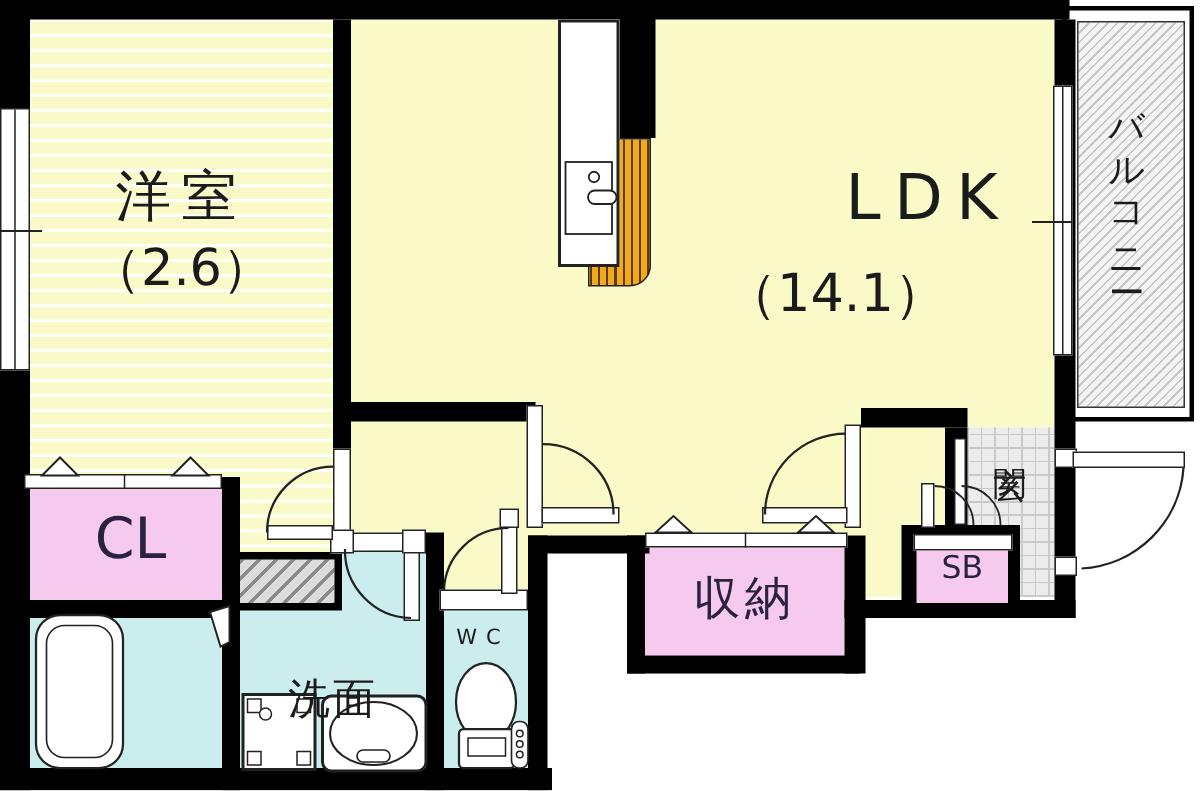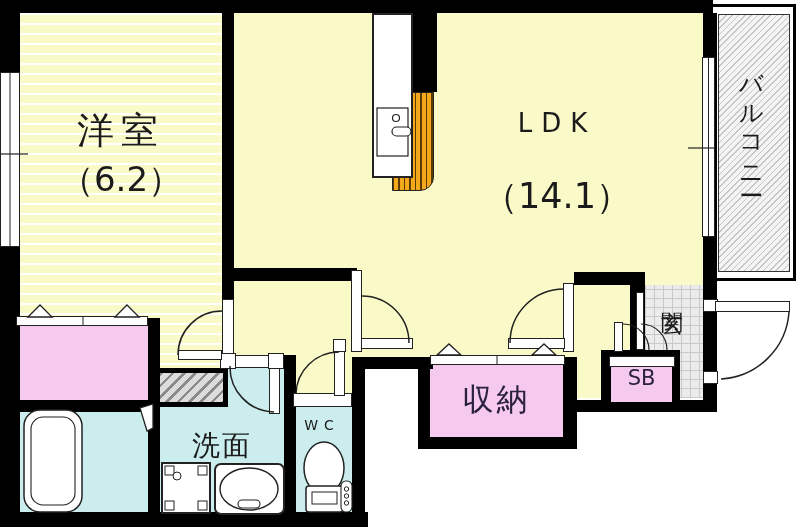--- a/index.html
+++ b/index.html
@@ -157,23 +157,24 @@
     <circle cx="346.5" cy="489" r="2.2" fill="none" stroke="#222" stroke-width="1"></circle>
     <circle cx="346.5" cy="496" r="2.2" fill="none" stroke="#222" stroke-width="1"></circle>
     <circle cx="346.5" cy="503" r="2.2" fill="none" stroke="#222" stroke-width="1"></circle>
 
     <rect x="377" y="108" width="31" height="48" fill="#fff" stroke="#222" stroke-width="1.2"></rect>
     <circle cx="396" cy="118" r="3.5" fill="#fff" stroke="#222" stroke-width="1.2"></circle>
     <rect x="392" y="127" width="19" height="9" rx="4.5" fill="#fff" stroke="#222" stroke-width="1.2"></rect>
   </svg>
 
   <div class="lbl" style="left:36px;top:112px;width:170px;font-size:37px;letter-spacing:7px;">洋室</div>
-  <div class="lbl" style="left:26px;top:162px;width:190px;font-size:34px;">（6.2）</div>
-  <div class="lbl" style="left:467px;top:110px;width:180px;font-size:26px;letter-spacing:9px;">LDK</div>
+  <div class="lbl" style="left:26px;top:162px;width:190px;font-size:34px;">（2.6）</div>
+  <div class="lbl" style="left:494px;top:110px;width:180px;font-size:42px;letter-spacing:9px;text-align:right;">LDK</div>
   <div class="lbl" style="left:457px;top:178px;width:200px;font-size:35px;">（14.1）</div>
   <div class="lbl vert" style="left:738px;top:57px;font-size:24px;letter-spacing:4px;">バルコニー</div>
-  <div class="lbl" style="left:172px;top:431px;width:100px;font-size:28px;letter-spacing:2px;">洗面</div>
+  <div class="lbl purple" style="left:52px;top:340px;width:70px;font-size:38px;">CL</div>
+  <div class="lbl" style="left:172px;top:451px;width:100px;font-size:28px;letter-spacing:2px;">洗面</div>
   <div class="lbl" style="left:293px;top:418px;width:58px;font-size:14px;letter-spacing:6px;">WC</div>
   <div class="lbl purple" style="left:430px;top:383px;width:133px;font-size:31px;letter-spacing:3px;">収納</div>
   <div class="lbl purple" style="left:611px;top:367px;width:61px;font-size:21px;">SB</div>
   <div class="lbl vert" style="left:661px;top:294px;font-size:22px;letter-spacing:1px;">玄関</div>
 
 </div>
 
 </body></html>

